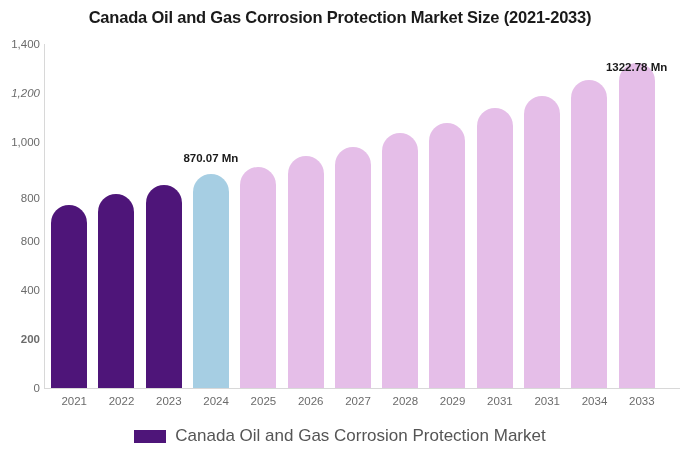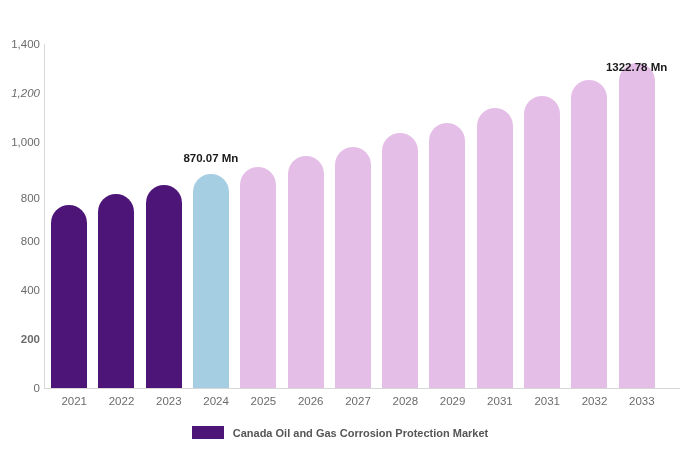--- a/index.html
+++ b/index.html
@@ -105,31 +105,31 @@
     display: flex;
     align-items: center;
     justify-content: center;
     gap: 9px;
   }
   .legend-swatch {
     width: 32px;
     height: 13px;
   }
   .legend-label {
-    font-size: 11px;
+    font-size: 17px;
     color: #555555;
     white-space: nowrap;
-    font-weight: bold;
   }
 </style>
 </head>
 <body>
 
 <div id="chart-root">
 
+  <div class="chart-title">Canada Oil and Gas Corrosion Protection Market Size (2021-2033)</div>
 
   <div class="y-axis-line"></div>
   <div class="x-axis-line"></div>
 
   <div class="y-ticks" id="y-ticks">
       <div class="y-tick" style="top: 388px;">0</div>
       <div class="y-tick" style="top: 338.857px; font-weight: bold;">200</div>
       <div class="y-tick" style="top: 289.714px;">400</div>
       <div class="y-tick" style="top: 240.571px;">800</div>
       <div class="y-tick" style="top: 198px; padding-left: 25px;">800</div>
@@ -179,21 +179,21 @@
         <div class="bar-shape" style="background: rgb(229, 190, 232);"></div>
       </div>
       <div class="x-tick" style="left: 476.7px; width: 36px;">2031</div>
       <div class="bar" style="left: 524px; width: 36px; height: 292.4px;">
         <div class="bar-shape" style="background: rgb(229, 190, 232);"></div>
       </div>
       <div class="x-tick" style="left: 524px; width: 36px;">2031</div>
       <div class="bar" style="left: 571.3px; width: 36px; height: 308.126px;">
         <div class="bar-shape" style="background: rgb(229, 190, 232);"></div>
       </div>
-      <div class="x-tick" style="left: 571.3px; width: 36px;">2032</div>
+      <div class="x-tick" style="left: 571.3px; width: 36px;">2034</div>
       <div class="bar" style="left: 618.6px; width: 36px; height: 325.026px;">
         <div class="bar-shape" style="background: rgb(229, 190, 232);"></div>
       </div>
       <div class="x-tick" style="left: 618.6px; width: 36px;">2033</div>
       <div class="value-label" style="top: 152.211px; left: 210.9px; transform: translateX(-50%);">870.07 Mn</div>
       <div class="value-label" style="top: 40.9741px; left: 636.6px; transform: translateX(-50%); margin-top: 20px;">1322.78 Mn</div>
     </div>
 
   <div class="legend">
     <span class="legend-swatch" id="legend-swatch-0" style="background: rgb(78, 21, 121);"></span>

